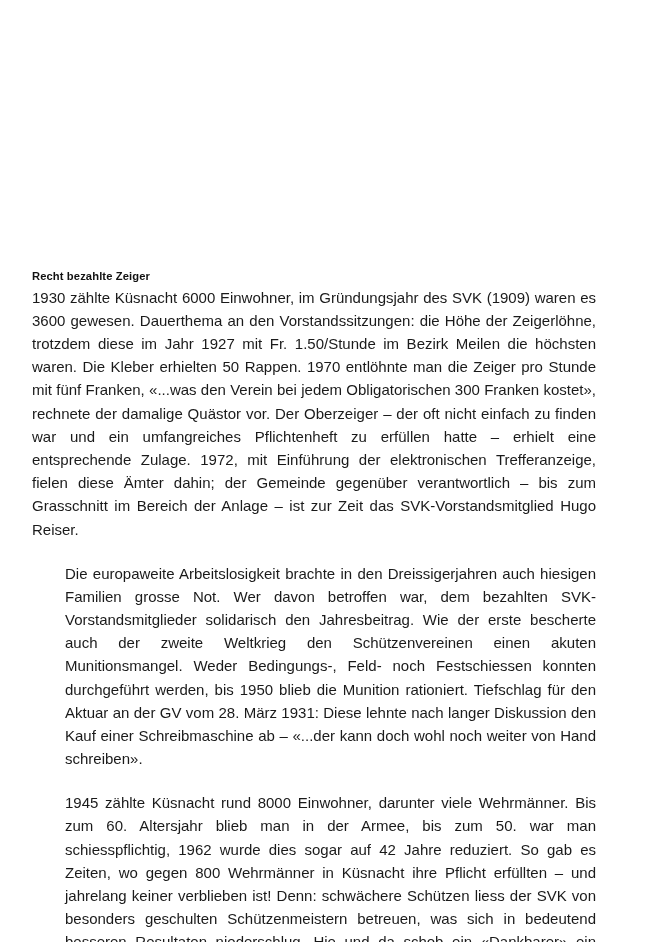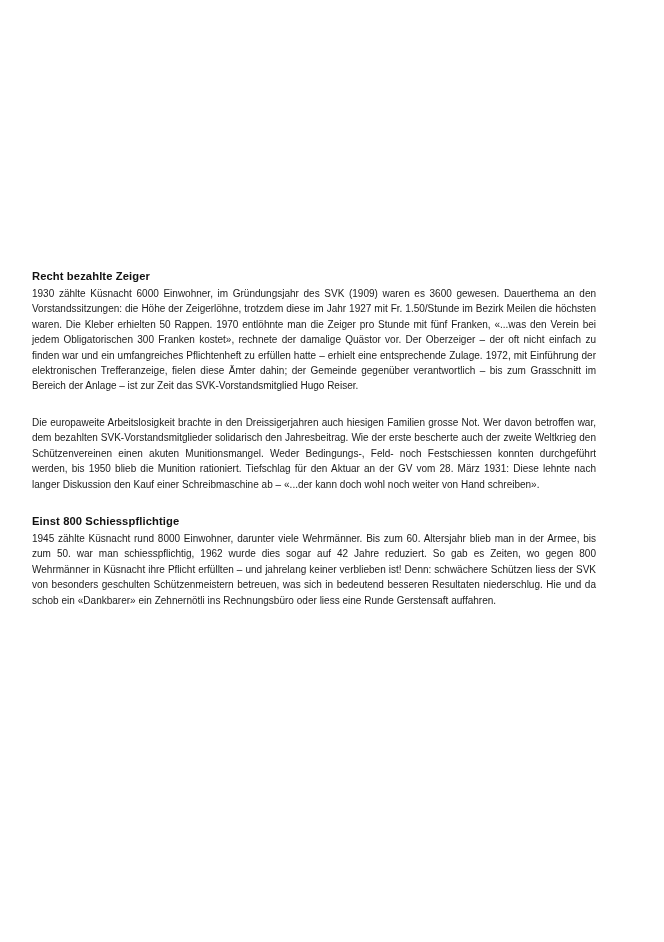--- a/index.html
+++ b/index.html
@@ -35,45 +35,45 @@
   }
   .section-heading {
     font-size: 11.2px;
     font-weight: bold;
     line-height: 1.5;
     letter-spacing: 0.01em;
     margin: 0 0 1px 0;
     color: #111111;
   }
   .section-body {
-    font-size: 10px;
+    font-size: 15px;
     line-height: 1.545;
     text-align: justify;
     margin: 0;
     color: #1a1a1a;
     hyphens: manual;
   }
   .section-body.loose {
     word-spacing: 0.01em;
+    margin-left: 33px;
   }
 </style>
 </head>
 <body>
 
 <div class="page">
   <div class="content">
 
     <div class="section">
       <h2 class="section-heading">Recht bezahlte Zeiger</h2>
       <p class="section-body">1930 zählte Küsnacht 6000 Einwohner, im Gründungsjahr des SVK (1909) waren es 3600 gewesen. Dauerthema an den Vorstandssitzungen: die Höhe der Zeigerlöhne, trotzdem diese im Jahr 1927 mit Fr. 1.50/Stunde im Bezirk Meilen die höchsten waren. Die Kleber erhielten 50 Rappen. 1970 entlöhnte man die Zeiger pro Stunde mit fünf Franken, «...was den Verein bei jedem Obligatorischen 300 Franken kostet», rechnete der damalige Quästor vor. Der Oberzeiger – der oft nicht einfach zu finden war und ein umfangreiches Pflichtenheft zu erfüllen hatte – erhielt eine entsprechende Zulage. 1972, mit Einführung der elektronischen Trefferanzeige, fielen diese Ämter dahin; der Gemeinde gegenüber verantwortlich – bis zum Grasschnitt im Bereich der Anlage – ist zur Zeit das SVK-Vorstandsmitglied Hugo Reiser.</p>
     </div>
 
     <div class="section">
       <p class="section-body loose">Die europaweite Arbeitslosigkeit brachte in den Dreissigerjahren auch hiesigen Familien grosse Not. Wer davon betroffen war, dem bezahlten SVK-Vorstandsmitglieder solidarisch den Jahresbeitrag. Wie der erste bescherte auch der zweite Weltkrieg den Schützenvereinen einen akuten Munitionsmangel. Weder Bedingungs-, Feld- noch Festschiessen konnten durchgeführt werden, bis 1950 blieb die Munition rationiert. Tiefschlag für den Aktuar an der GV vom 28. März 1931: Diese lehnte nach langer Diskussion den Kauf einer Schreibmaschine ab – «...der kann doch wohl noch weiter von Hand schreiben».</p>
     </div>
 
     <div class="section">
-      <h2 class="section-heading">Einst 800 Schiesspflichtige</h2>
       <p class="section-body loose">1945 zählte Küsnacht rund 8000 Einwohner, darunter viele Wehrmänner. Bis zum 60. Altersjahr blieb man in der Armee, bis zum 50. war man schiesspflichtig, 1962 wurde dies sogar auf 42 Jahre reduziert. So gab es Zeiten, wo gegen 800 Wehrmänner in Küsnacht ihre Pflicht erfüllten – und jahrelang keiner verblieben ist! Denn: schwächere Schützen liess der SVK von besonders geschulten Schützenmeistern betreuen, was sich in bedeutend besseren Resultaten niederschlug. Hie und da schob ein «Dankbarer» ein Zehnernötli ins Rechnungsbüro oder liess eine Runde Gerstensaft auffahren.</p>
     </div>
 
   </div>
 </div>
 
 </body></html>

